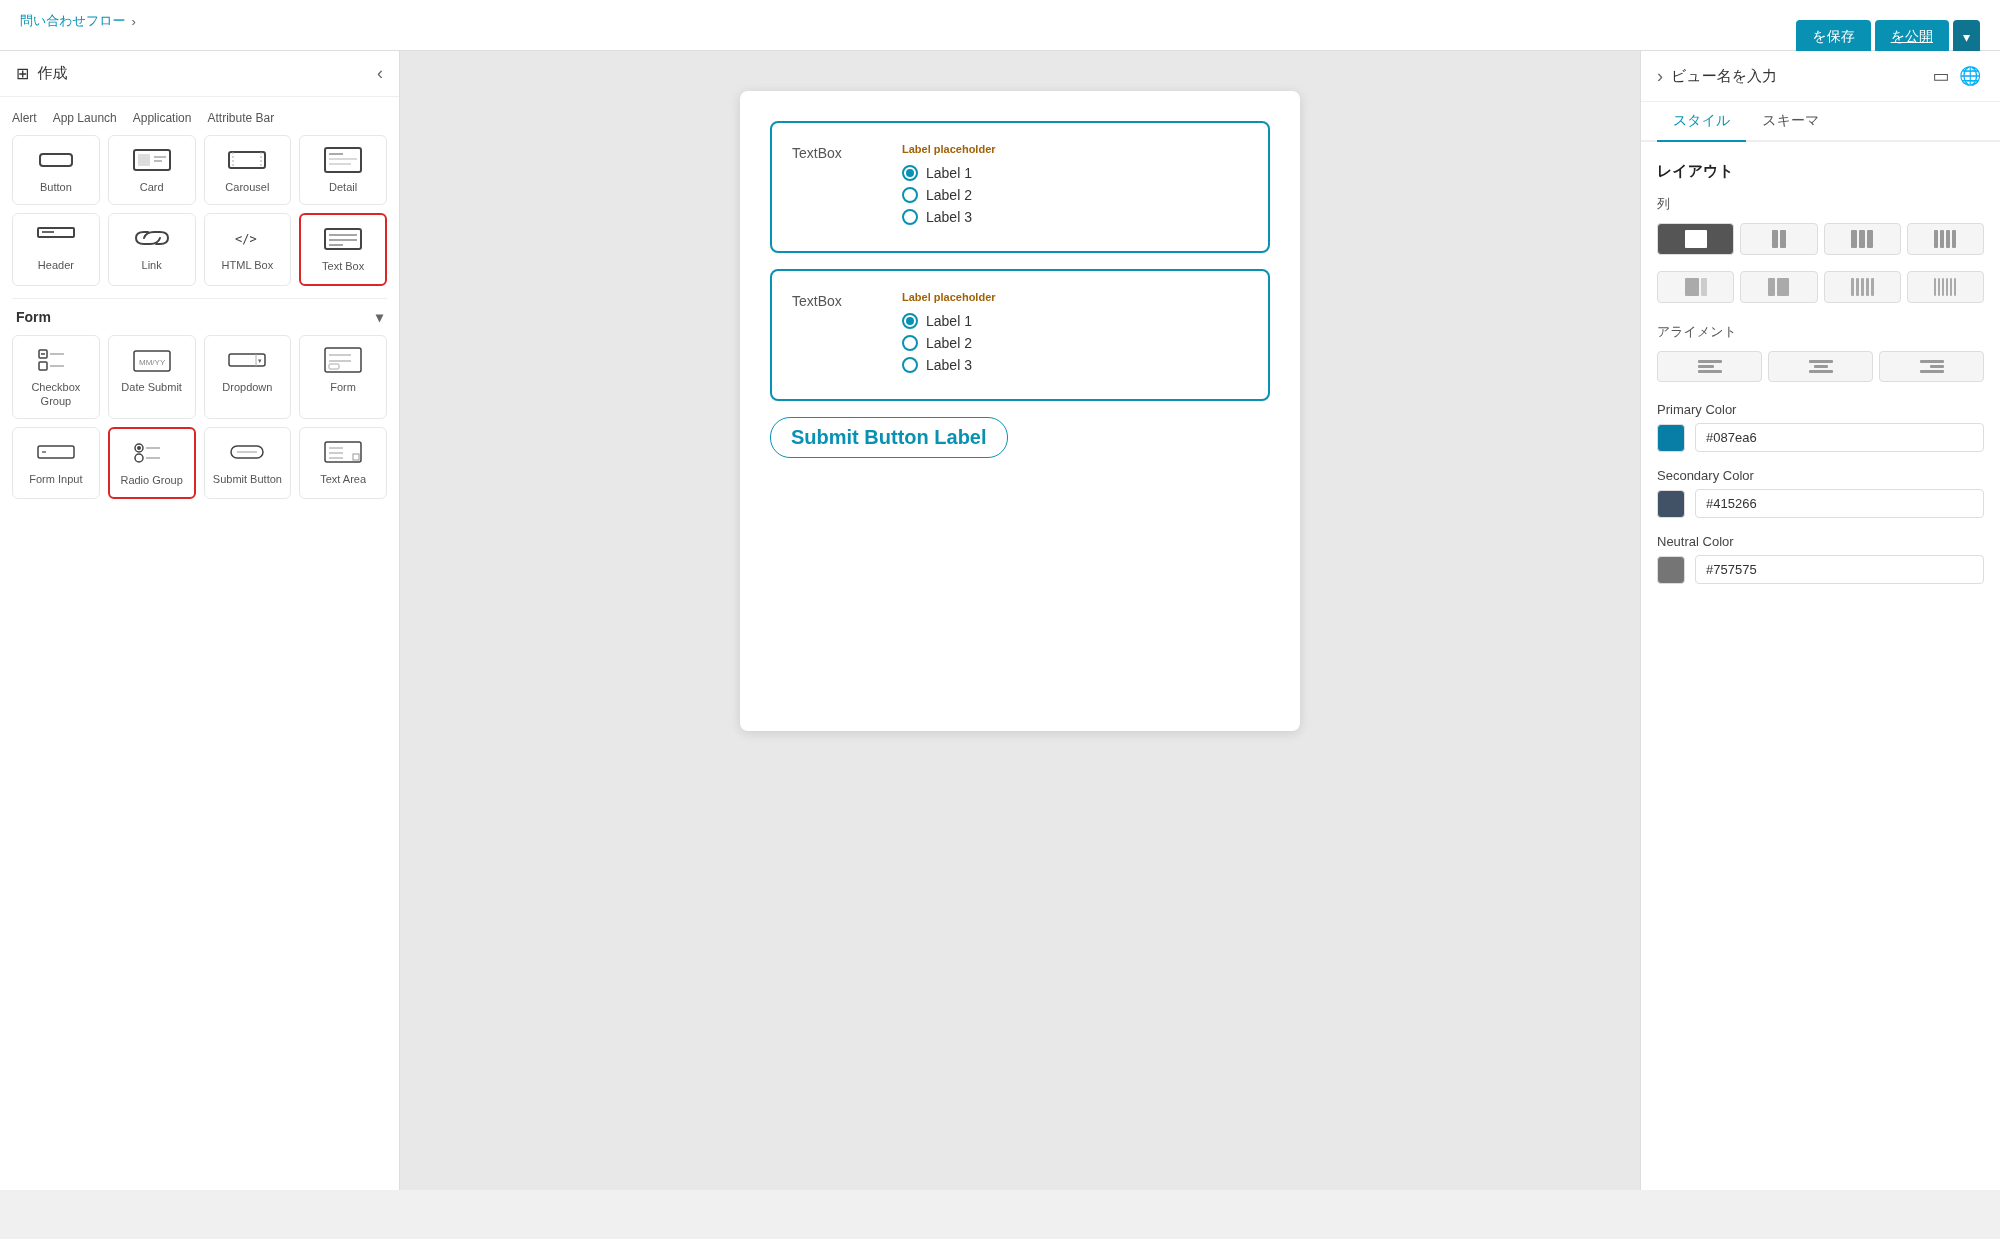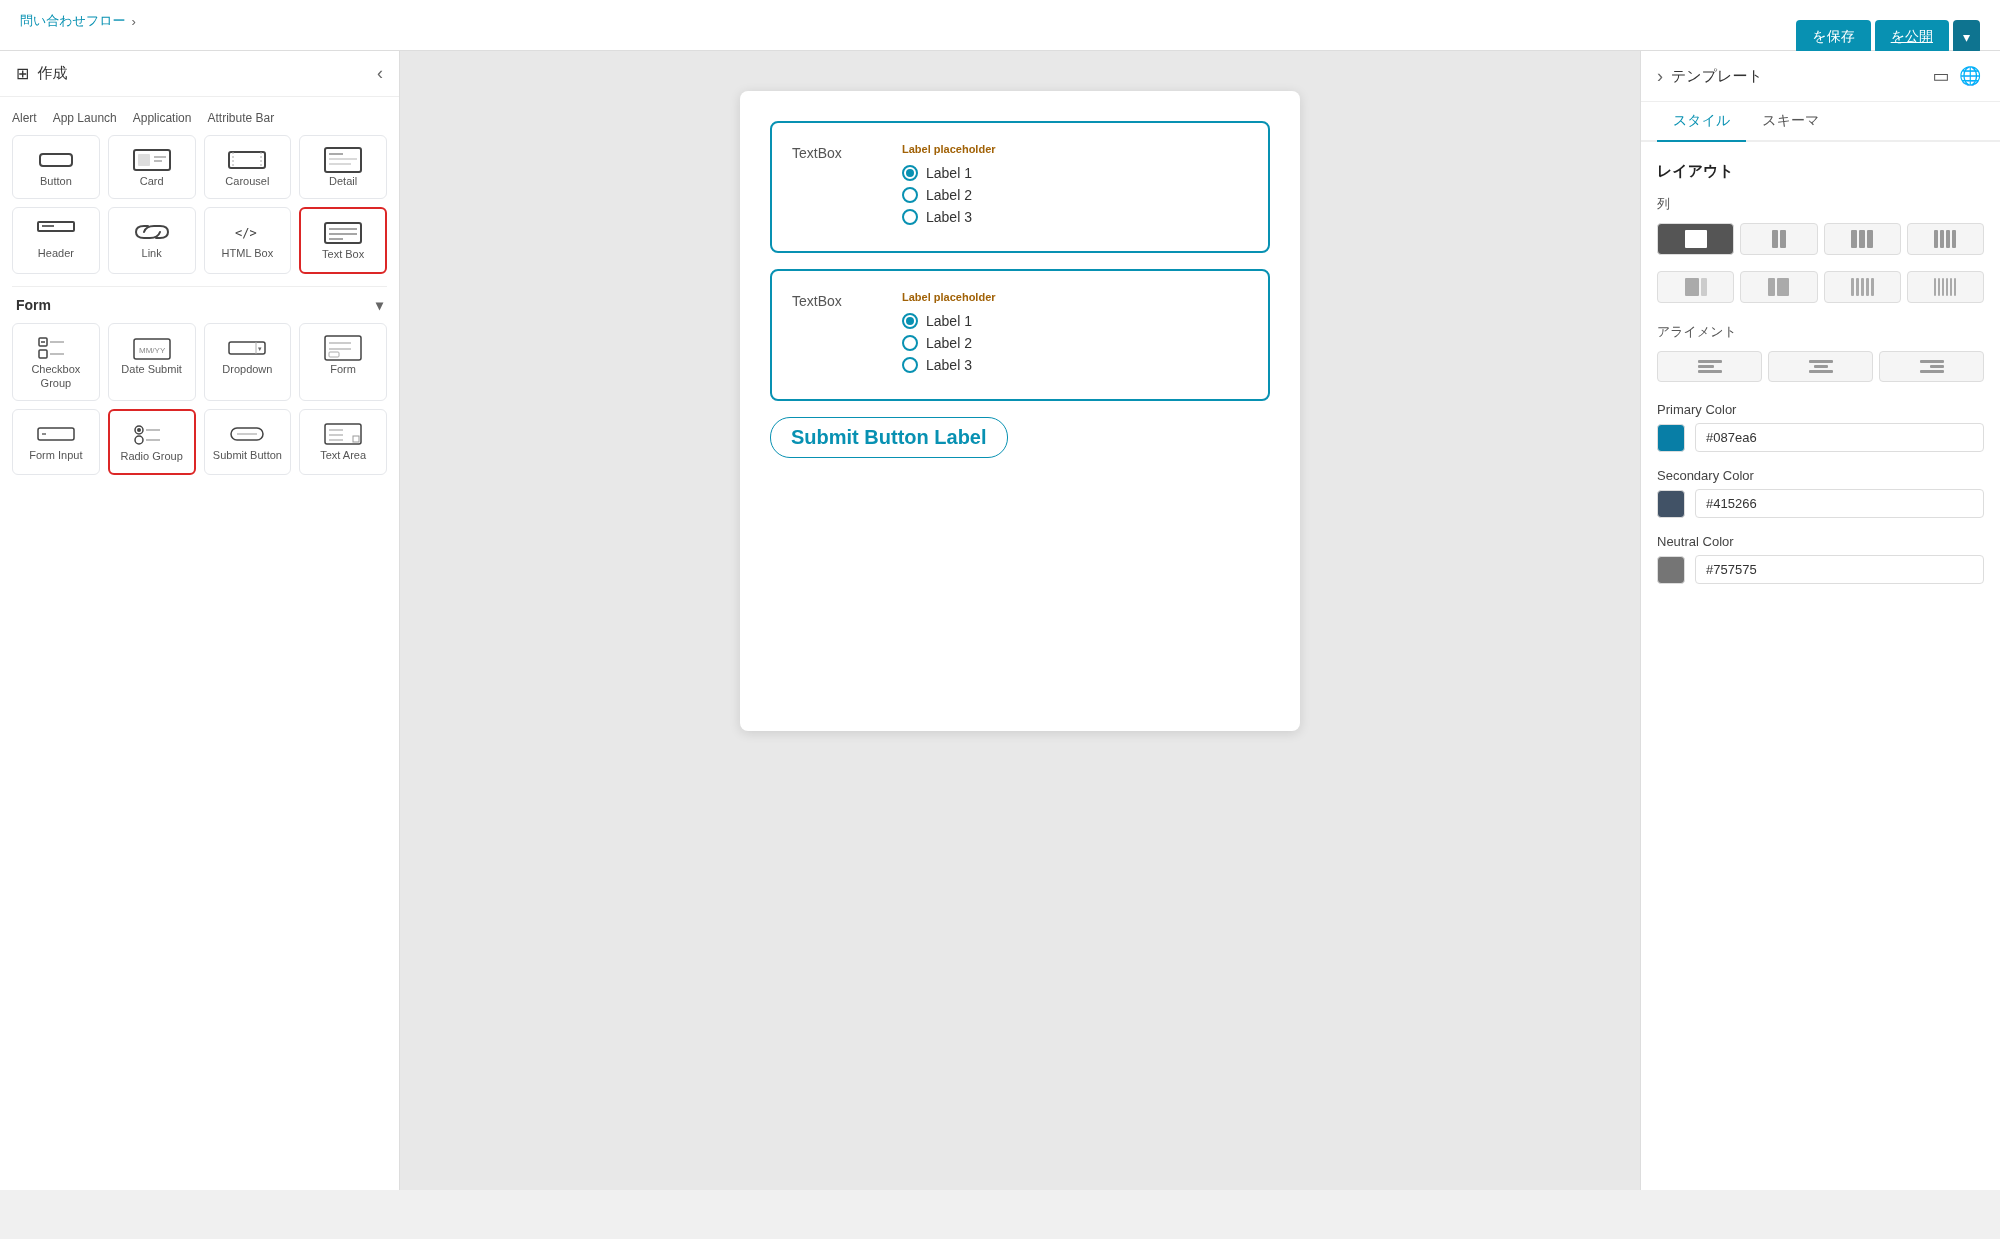--- a/index.html
+++ b/index.html
@@ -136,21 +136,21 @@
       display: grid;
       grid-template-columns: repeat(4, 1fr);
       gap: 8px;
       margin-bottom: 12px;
     }
 
     .component-item {
       display: flex;
       flex-direction: column;
       align-items: center;
-      gap: 0;
+      gap: 6px;
       padding: 10px 6px;
       border: 1px solid #e5e7eb;
       border-radius: 6px;
       cursor: pointer;
       background: #fff;
       transition: background 0.15s;
     }
     .component-item.selected {
       border: 2px solid #dc2626;
     }
@@ -663,21 +663,21 @@
 
       <button class="submit-btn">Submit Button Label</button>
 
     </div>
   </div>
 
   <div class="right-panel">
     <div class="right-panel-header">
       <div class="right-header-left">
         <span class="expand-icon">›</span>
-        <span class="right-panel-title">テンプレート</span>
+        <span class="right-panel-title">ビュー名を入力</span>
       </div>
       <div class="right-header-icons">
         <button class="header-icon-btn">▭</button>
         <button class="header-icon-btn">🌐</button>
       </div>
     </div>
 
     <div class="right-panel-tabs">
       <div class="right-panel-tab active">スタイル</div>
       <div class="right-panel-tab">スキーマ</div>

